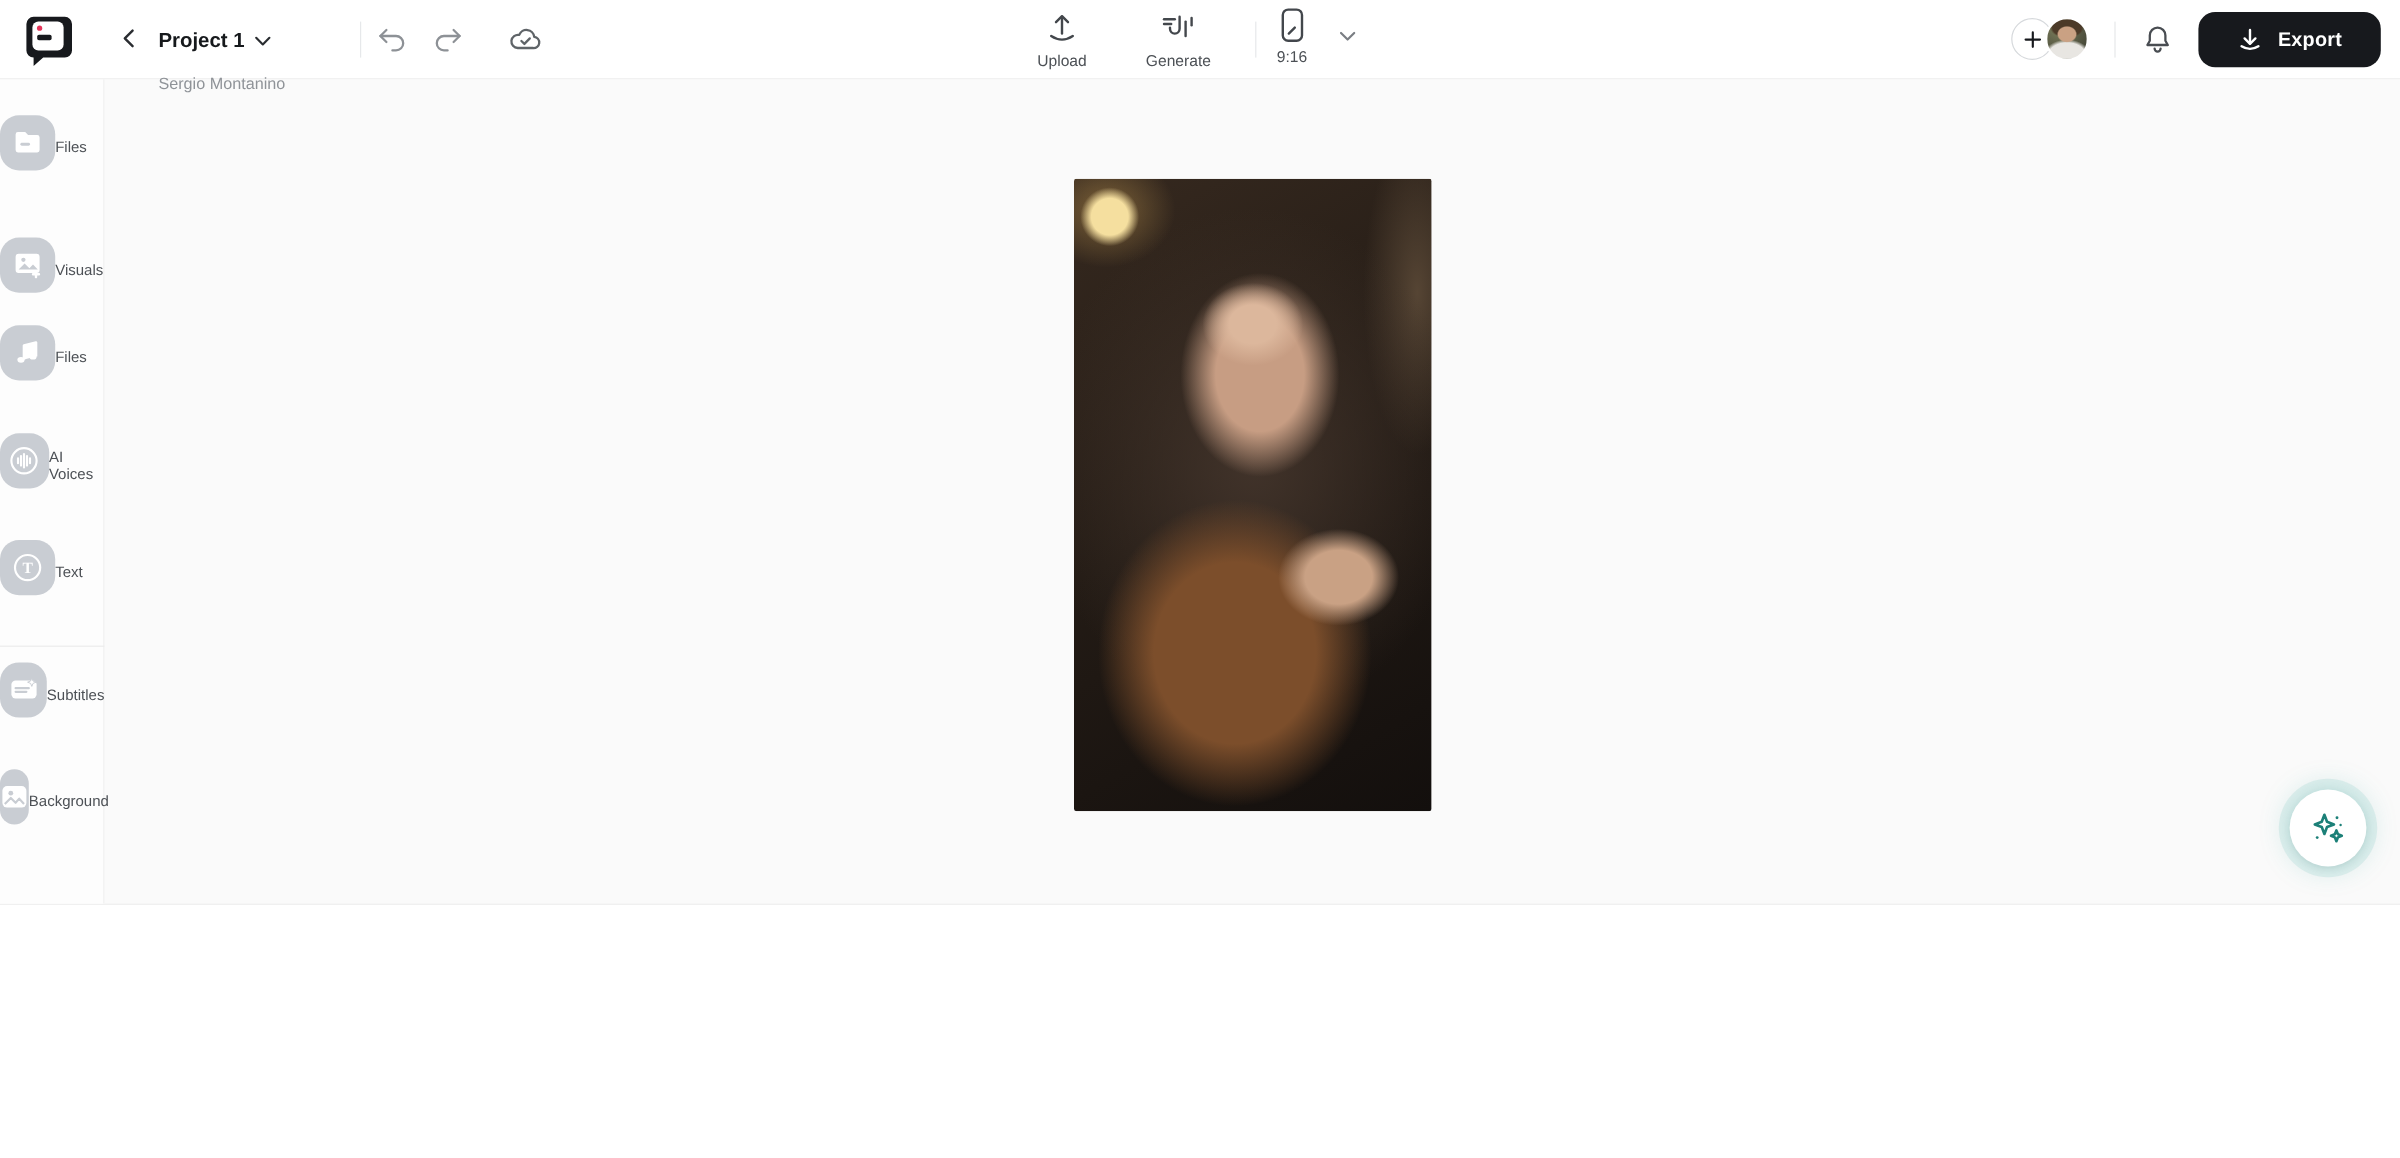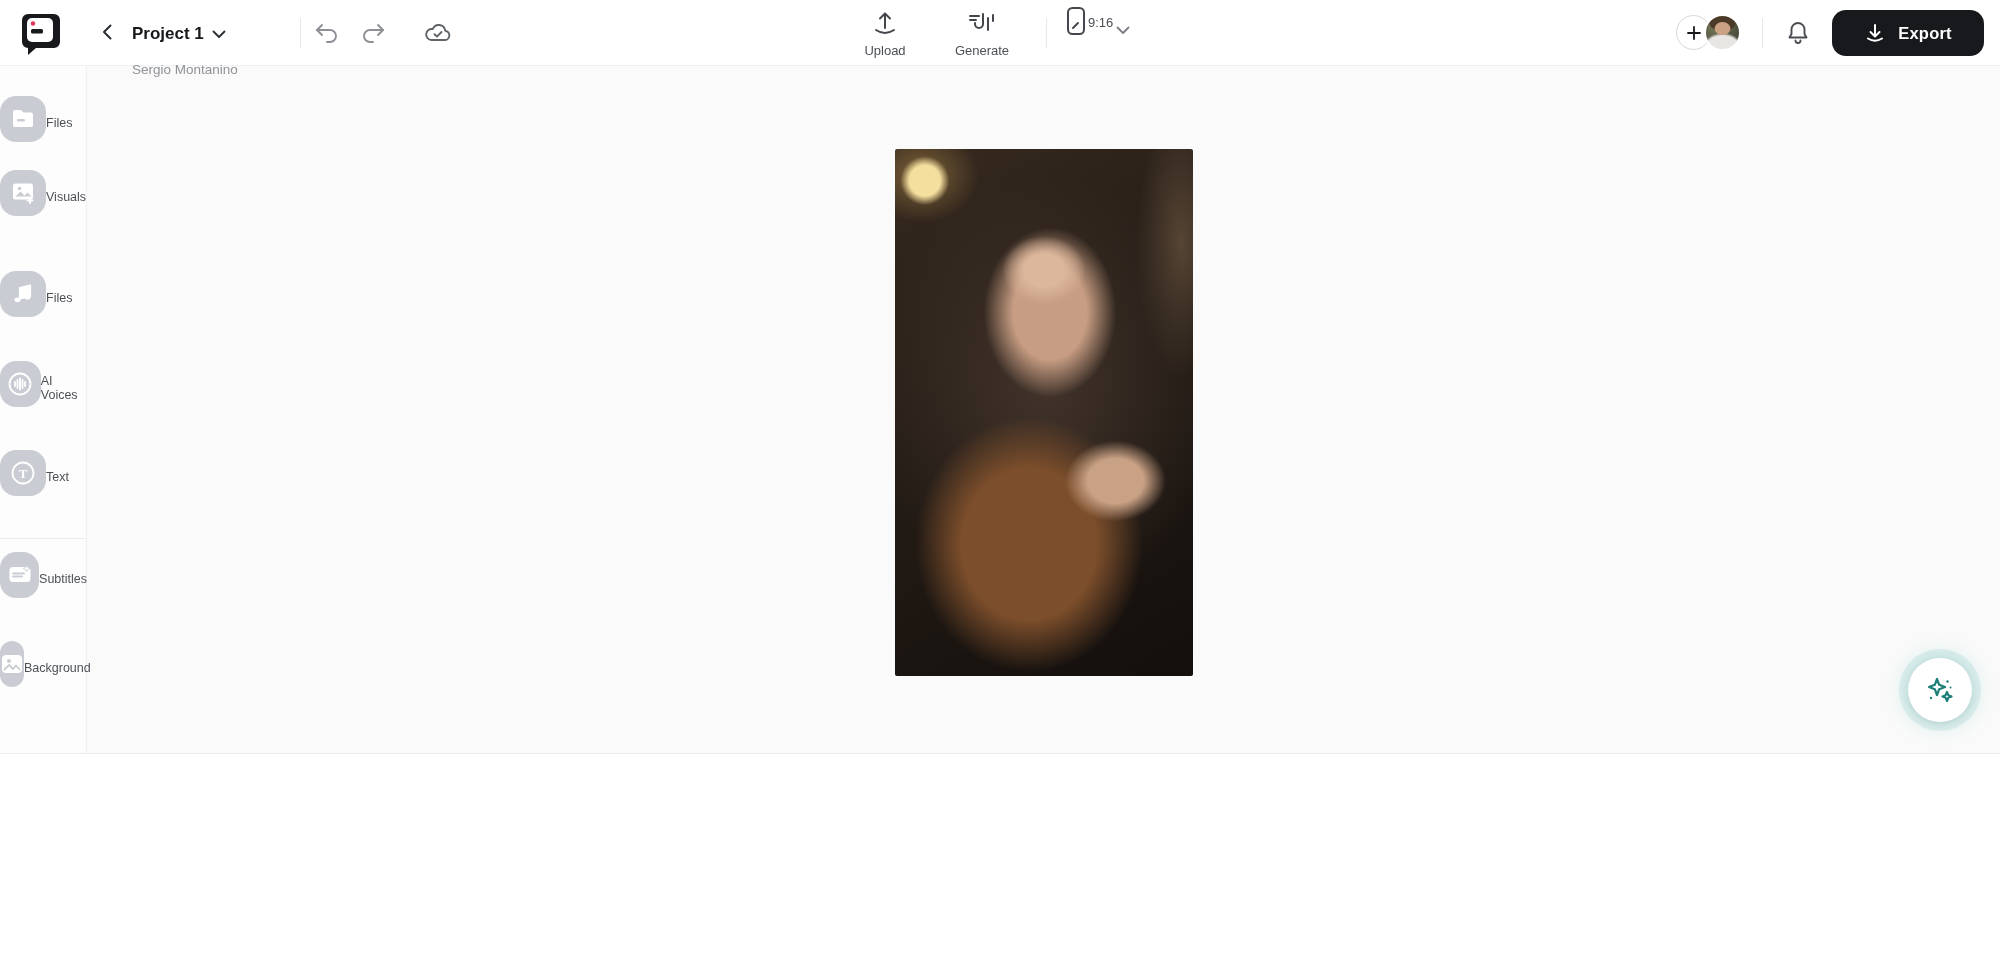--- a/index.html
+++ b/index.html
@@ -16,21 +16,21 @@
   #project-title { font-size:17px; font-weight:700; color:#16191c; }
   #project-owner { font-size:13.5px; color:#8f9398; margin-top:18px; }
   .vdiv { position:absolute; width:1px; height:30px; top:18px; background:#e6e8ea; }
   #undo-btn { left:310px; top:17px; width:34px; height:32px; }
   #redo-btn { left:356px; top:17px; width:34px; height:32px; }
   #sync-btn { left:420px; top:15px; width:36px; height:36px; }
   .center-tool { position:absolute; top:6px; width:84px; height:54px; display:flex; flex-direction:column; align-items:center; justify-content:space-between; padding:4px 0 2px; cursor:pointer; }
   .center-tool .lbl { font-size:13px; color:#4c5055; }
   #upload-tool { left:843px; }
   #generate-tool { left:940px; }
-  #ratio-tool { position:absolute; left:1064px; top:5px; display:flex; align-items:center; cursor:pointer; }
+  #ratio-tool { position:absolute; left:1064px; top:5px; display:flex; flex-direction:column; align-items:center; cursor:pointer; }
   #ratio-chevron { position:absolute; left:1116px; top:26px; }
   #add-member-btn { position:absolute; left:1676px; top:15px; width:35px; height:35px; border-radius:50%; background:#fff; border:1px solid #d6d9dc; display:flex; align-items:center; justify-content:center; z-index:1; cursor:pointer; }
   #avatar { position:absolute; left:1704px; top:14px; width:37px; height:37px; border-radius:50%; z-index:2; border:2px solid #fff;
     background: radial-gradient(12px 10px at 50% 38%, #caa183 0 60%, transparent 70%),
                 radial-gradient(20px 12px at 50% 22%, #4c3a28 0 60%, transparent 70%),
                 radial-gradient(26px 18px at 50% 92%, #e8e6e2 0 60%, transparent 75%),
                 radial-gradient(40px 40px at 30% 20%, #7d7f5c, #3c3e32 80%); }
   #bell-btn { left:1780px; top:15px; width:36px; height:36px; }
   #export-btn { position:absolute; left:1832px; top:10px; width:152px; height:46px; background:#17191d; border-radius:14px; display:flex; align-items:center; justify-content:center; gap:12px; cursor:pointer; }
   #export-btn span { color:#fff; font-size:16.5px; font-weight:600; letter-spacing:.2px; }
@@ -167,21 +167,21 @@
 <div id="sidebar">
   <div class="side-item" style="top:30px;">
     <div class="squircle">
       <svg width="24" height="20" viewBox="0 0 24 20" fill="#fff">
           <path d="M2 3 a2 2 0 0 1 2-2 h6 l2.4 2.6 H20 a2 2 0 0 1 2 2 V16 a2 2 0 0 1 -2 2 H4 a2 2 0 0 1 -2-2 Z"></path>
           <rect x="6" y="10" width="8" height="2.4" rx="1.2" fill="#c9cdd3"></rect>
         </svg>
     </div>
     <span class="side-label">Files</span>
   </div>
-  <div class="side-item" style="top:104px;">
+  <div class="side-item" style="top:132px;">
     <div class="squircle">
       <svg width="24" height="22" viewBox="0 0 24 22" fill="#fff">
           <path d="M2 4 a2.5 2.5 0 0 1 2.5-2.5 h15 A2.5 2.5 0 0 1 22 4 v11 a2.5 2.5 0 0 1 -2.5 2.5 h-15 A2.5 2.5 0 0 1 2 15 Z M4.5 14.5 l5-5 4 4 3-3 4 4" fill-rule="evenodd"></path>
           <circle cx="8.5" cy="6.5" r="1.8" fill="#c9cdd3"></circle>
           <path d="M19 16 v5 M16.5 18.5 h5" stroke="#fff" stroke-width="2" stroke-linecap="round"></path>
         </svg>
     </div>
     <span class="side-label">Visuals</span>
   </div>
   <div class="side-item" style="top:205px;">

